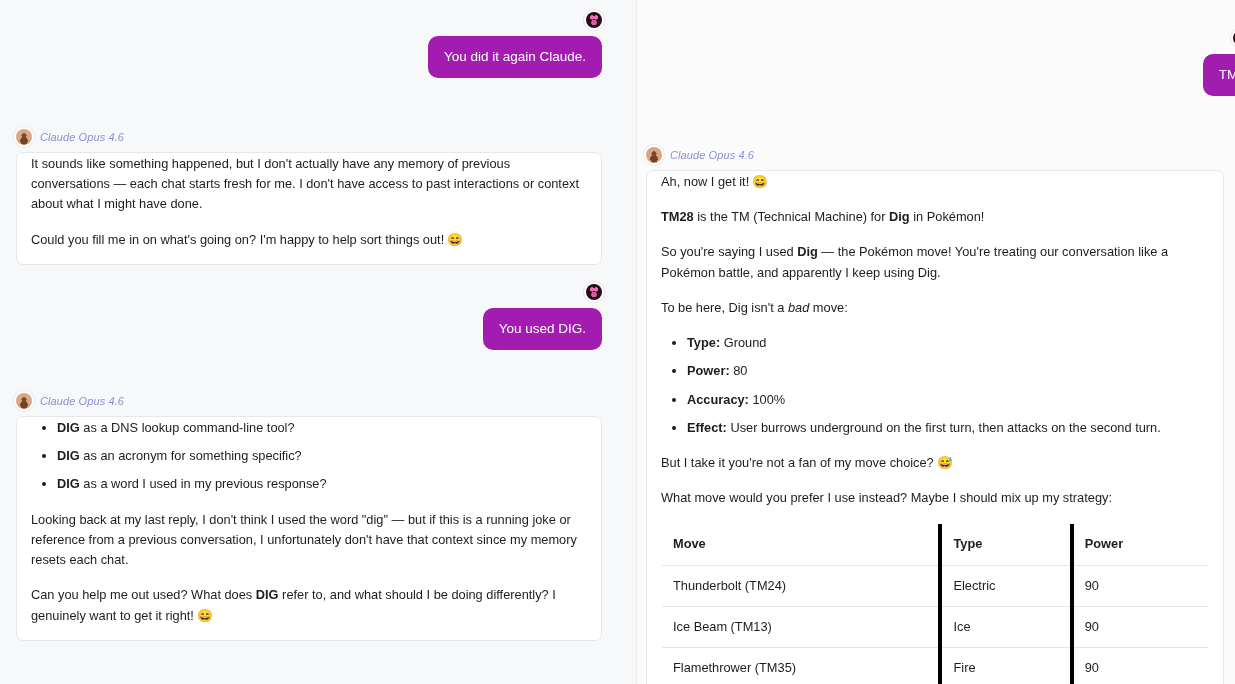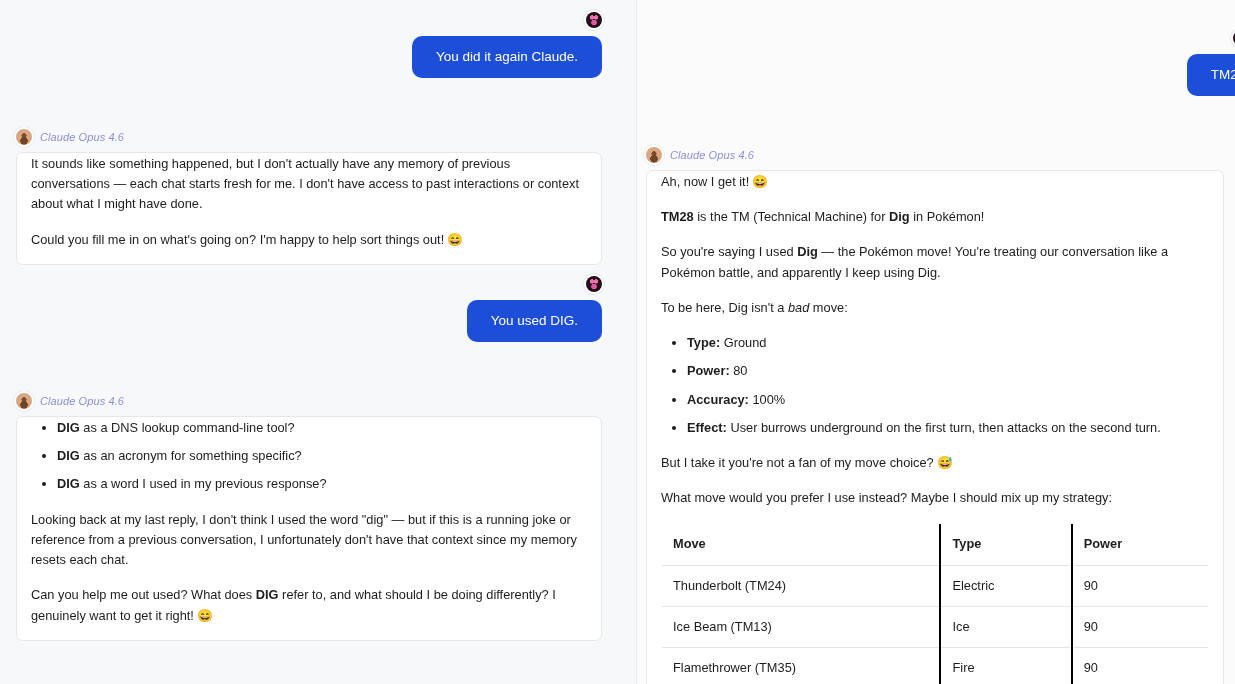--- a/index.html
+++ b/index.html
@@ -38,24 +38,24 @@
     border-radius: 50%;
     background:
       radial-gradient(circle at 38% 34%, #f06fae 0 2.0px, rgba(0,0,0,0) 2.3px),
       radial-gradient(circle at 62% 34%, #f06fae 0 2.0px, rgba(0,0,0,0) 2.3px),
       radial-gradient(circle at 50% 66%, #e255a0 0 2.6px, rgba(0,0,0,0) 2.9px),
       #231018;
     box-shadow: 0 0 0 2px #ffffff, 0 0 0 3px #e9eaec;
     flex: none;
   }
   .bubble-user {
-    background: #1d4ed8;
+    background: #a21caf;
     color: #ffffff;
     border-radius: 10px;
-    padding: 11px 24px;
+    padding: 11px 16px;
     font-size: 13.5px;
     line-height: 1.45;
     max-width: 430px;
     white-space: nowrap;
   }
 
   
   .assistant-head {
     display: flex;
     align-items: center;
@@ -103,21 +103,21 @@
   table.moves {
     width: 100%;
     border-collapse: collapse;
     font-size: 12.8px;
     margin: 4px 0 16px 0;
     border: 1px solid #e4e5e8;
     border-radius: 6px;
     overflow: hidden;
   }
   table.moves th, table.moves td {
-    border-right: 2px solid #000000;
+    border-right: 4px solid #000000;
     border-bottom: 1px solid #e4e5e8;
     padding: 10px 11px;
     text-align: left;
     vertical-align: middle;
   }
   table.moves th {
     font-weight: bold;
     color: #1d1d1f;
     background: #ffffff;
   }
@@ -146,21 +146,21 @@
       <div class="assistant-head">
         <div class="avatar-claude"></div>
         <span class="model-name">Claude Opus 4.6</span>
       </div>
       <div class="card">
         <p>It sounds like something happened, but I don't actually have any memory of previous conversations — each chat starts fresh for me. I don't have access to past interactions or context about what I might have done.</p>
         <p>Could you fill me in on what's going on? I'm happy to help sort things out! 😄</p>
       </div>
     </div>
 
-    <div class="abs user-block" style="left:0; top:276px; width:602px;">
+    <div class="abs user-block" style="left:0; top:284px; width:602px;">
       <div class="avatar-user"></div>
       <div class="bubble-user" style="margin-top:8px;">You used DIG.</div>
     </div>
 
     <div class="abs" style="left:16px; top:393px; width:586px;">
       <div class="assistant-head">
         <div class="avatar-claude"></div>
         <span class="model-name">Claude Opus 4.6</span>
       </div>
       <div class="card">

